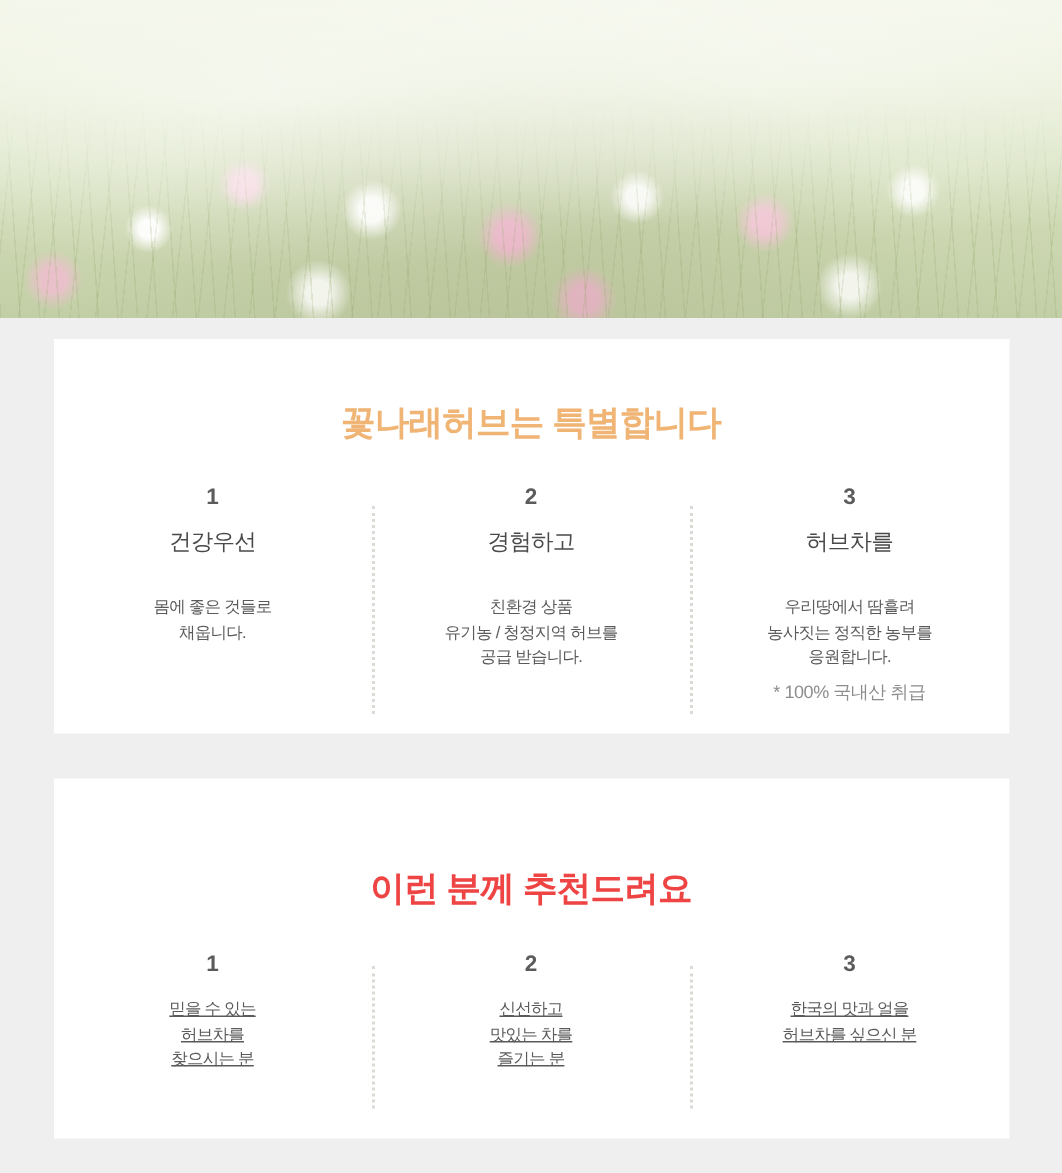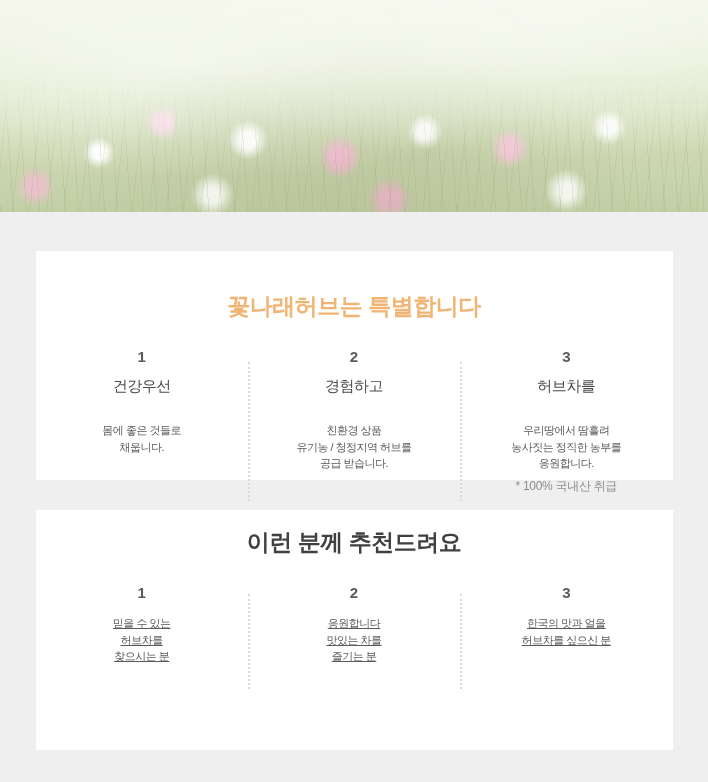--- a/index.html
+++ b/index.html
@@ -68,31 +68,31 @@
   }
 
   
   .page { padding: 0; }
   .card {
     position: relative;
     margin: 0 auto;
     width: 637px;
     background: #ffffff;
   }
-  #card-special { margin-top: 39px; height: 229px; }
+  #card-special { margin-top: 14px; height: 263px; }
   #card-recommend { margin-top: 30px; height: 240px; }
 
   .card-title {
     text-align: center;
     font-size: 23px;
     font-weight: bold;
     letter-spacing: -0.5px;
   }
   #card-special .card-title { color: #f0b474; padding-top: 40px; }
-  #card-recommend .card-title { color: #404040; padding-top: 17px; }
+  #card-recommend .card-title { color: #ef4444; padding-top: 58px; }
 
   .cols {
     display: flex;
     width: 100%;
     margin-top: 26px;
   }
   .col {
     flex: 1 1 0;
     text-align: center;
     padding: 0 10px;
@@ -178,21 +178,21 @@
     <div class="card-title">이런 분께 추천드려요</div>
     <div class="cols">
       <div class="col">
         <div class="col-num">1</div>
         <div class="col-body">믿을 수 있는
 허브차를
 찾으시는 분</div>
       </div>
       <div class="col">
         <div class="col-num">2</div>
-        <div class="col-body">응원합니다
+        <div class="col-body">신선하고
 맛있는 차를
 즐기는 분</div>
       </div>
       <div class="col">
         <div class="col-num">3</div>
         <div class="col-body">한국의 맛과  얼을
 허브차를 싶으신 분</div>
       </div>
     </div>
   </div>

